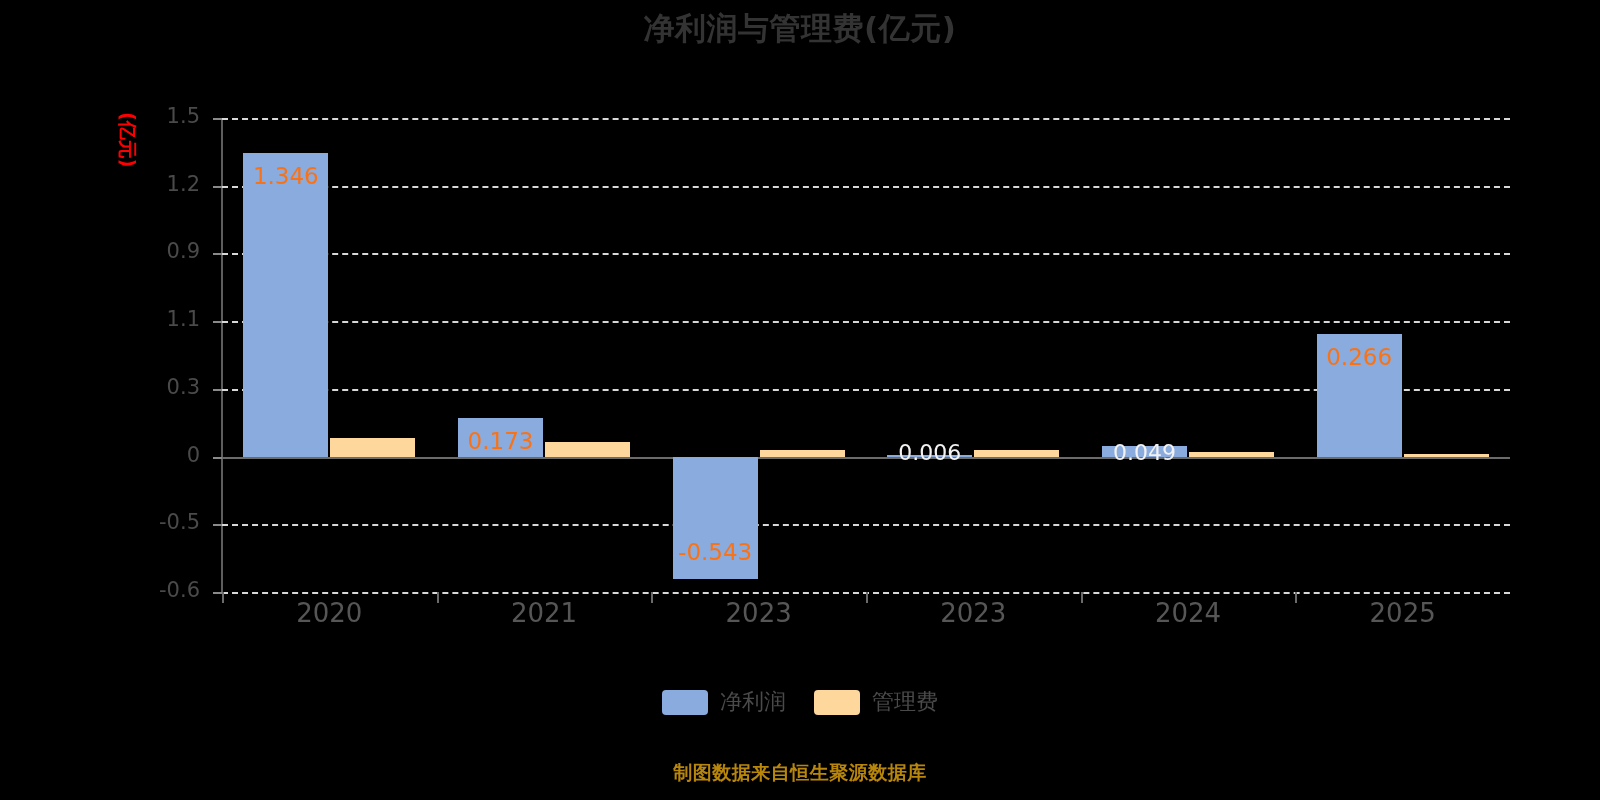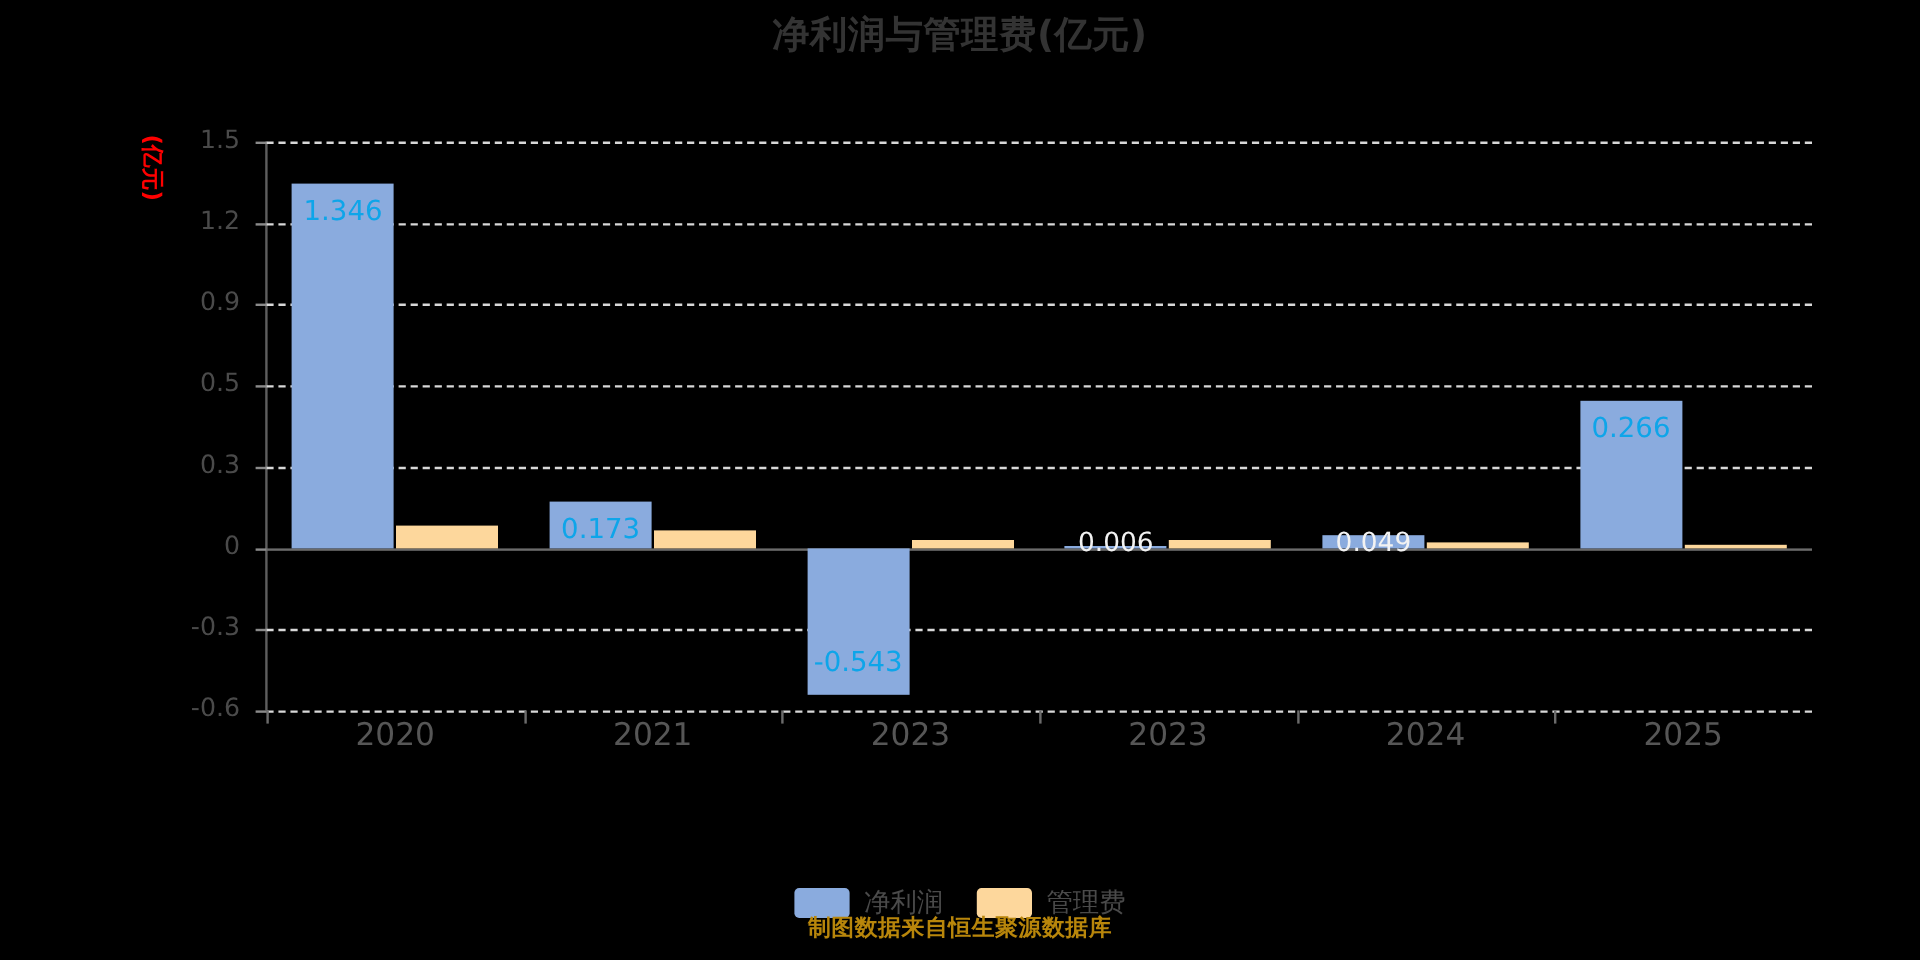--- a/index.html
+++ b/index.html
@@ -99,21 +99,21 @@
   .bar {
     position: absolute;
     box-sizing: border-box;
   }
   .bar.profit   { background: #8aabde; }
   .bar.admin    { background: #fdd79c; }
 
   .bar-label {
     position: absolute;
     font-size: 23px;
-    color: #0ea5e9;
+    color: #f97316;
     white-space: nowrap;
     text-align: center;
   }
   .bar-label.tiny {
     font-size: 22px;
     color: #f2f2f2;
   }
 
   
   .xtick-mark {
@@ -128,21 +128,21 @@
     top: 598px;
     font-size: 26px;
     color: #565656;
     text-align: center;
     white-space: nowrap;
   }
 
   
   .legend {
     position: absolute;
-    top: 737px;
+    top: 687px;
     left: 0;
     width: 1600px;
     display: flex;
     justify-content: center;
     align-items: center;
     gap: 28px;
   }
   .legend-item {
     display: flex;
     align-items: center;
@@ -230,24 +230,24 @@
         <div class="xtick-mark" style="left: 644px;"></div>
         <div class="xtick-mark" style="left: 858.667px;"></div>
         <div class="xtick-mark" style="left: 1073.33px;"></div>
       </div>
   </div>
 
   <div id="yticklabels">
       <div class="ytick-label" style="left: 0px; width: 200px; top: 104px; right: auto;">1.5</div>
       <div class="ytick-label" style="left: 0px; width: 200px; top: 171.714px; right: auto;">1.2</div>
       <div class="ytick-label" style="left: 0px; width: 200px; top: 239.429px; right: auto;">0.9</div>
-      <div class="ytick-label" style="left: 0px; width: 200px; top: 307.143px; right: auto;">0.5</div>
+      <div class="ytick-label" style="left: 0px; width: 200px; top: 307.143px; right: auto;">1.1</div>
       <div class="ytick-label" style="left: 0px; width: 200px; top: 374.857px; right: auto;">0.3</div>
       <div class="ytick-label" style="left: 0px; width: 200px; top: 442.571px; right: auto;">0</div>
-      <div class="ytick-label" style="left: 0px; width: 200px; top: 510.286px; right: auto;">-0.3</div>
+      <div class="ytick-label" style="left: 0px; width: 200px; top: 510.286px; right: auto;">-0.5</div>
       <div class="ytick-label" style="left: 0px; width: 200px; top: 578px; right: auto;">-0.6</div>
     </div>
   <div id="xticklabels">
       <div class="xtick-label" style="left: 222px; width: 214.667px;">2020</div>
       <div class="xtick-label" style="left: 436.667px; width: 214.667px;">2021</div>
       <div class="xtick-label" style="left: 651.333px; width: 214.667px;">2023</div>
       <div class="xtick-label" style="left: 866px; width: 214.667px;">2023</div>
       <div class="xtick-label" style="left: 1080.67px; width: 214.667px;">2024</div>
       <div class="xtick-label" style="left: 1295.33px; width: 214.667px;">2025</div>
     </div>

